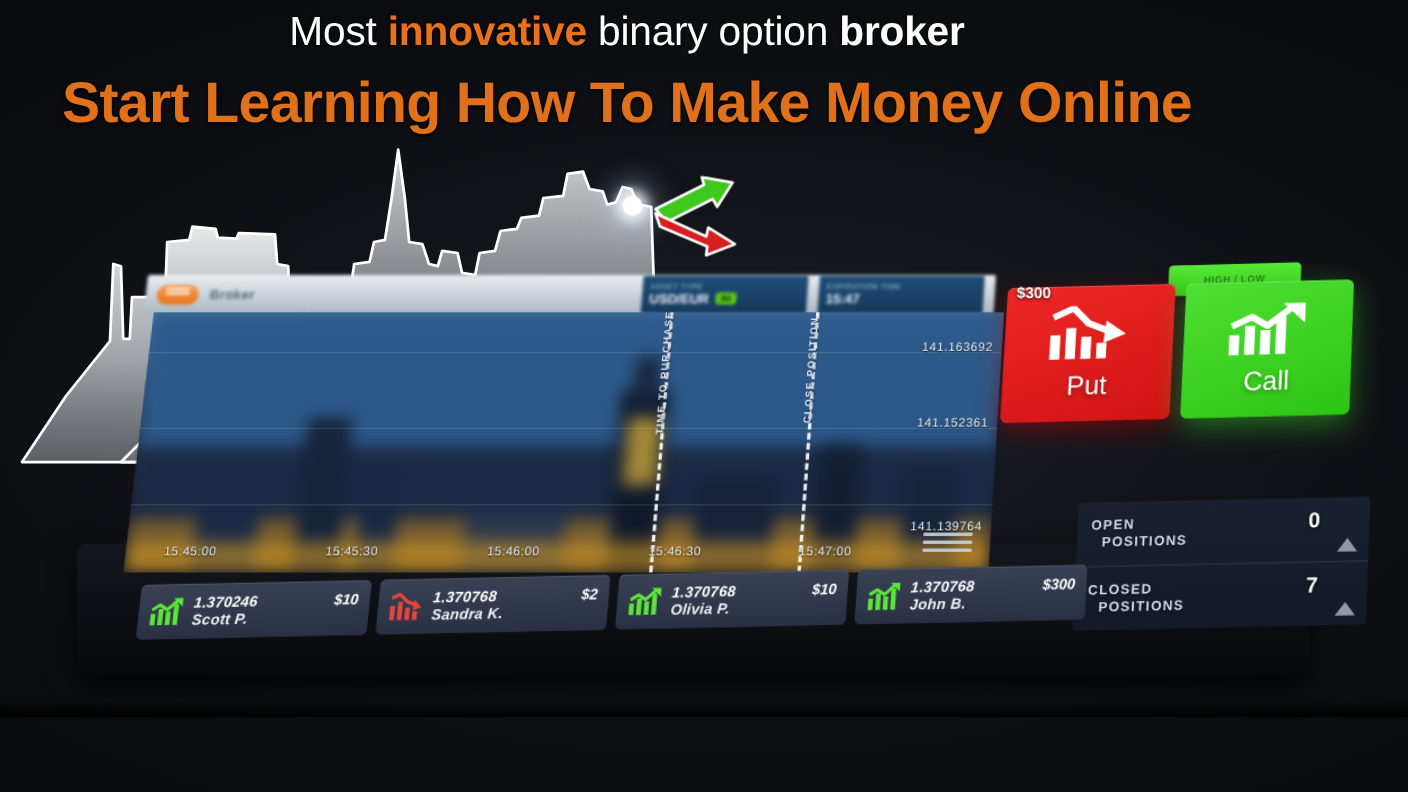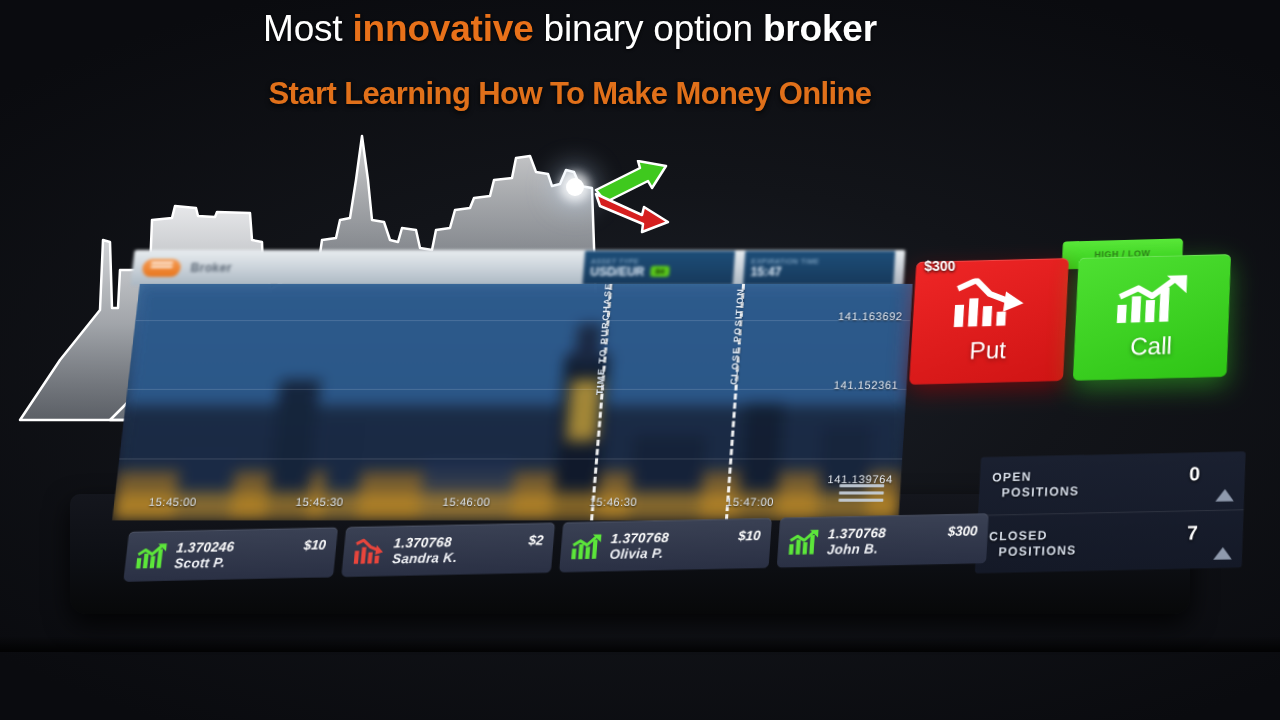--- a/index.html
+++ b/index.html
@@ -28,21 +28,21 @@
   .headline1 {
     font-size:37px; line-height:57px;
     color:#ffffff; font-weight:400;
     letter-spacing:-0.2px;
     text-shadow:0 1px 3px rgba(0,0,0,0.9);
     white-space:nowrap;
   }
   .headline1 .hl-orange { color:#e8711a; font-weight:700; }
   .headline1 .hl-bold   { color:#ffffff; font-weight:700; }
   .headline2 {
-    font-size:31px; line-height:62px;
+    font-size:52px; line-height:62px;
     color:#e0701a; font-weight:700;
     letter-spacing:-0.6px;
     text-shadow:0 2px 5px rgba(0,0,0,0.85);
     white-space:nowrap;
     margin-top:6px;
   }
 
   
   .bg-chart { position:absolute; left:0; top:120px; width:760px; height:310px; z-index:5; }
   .bg-chart svg { display:block; }

